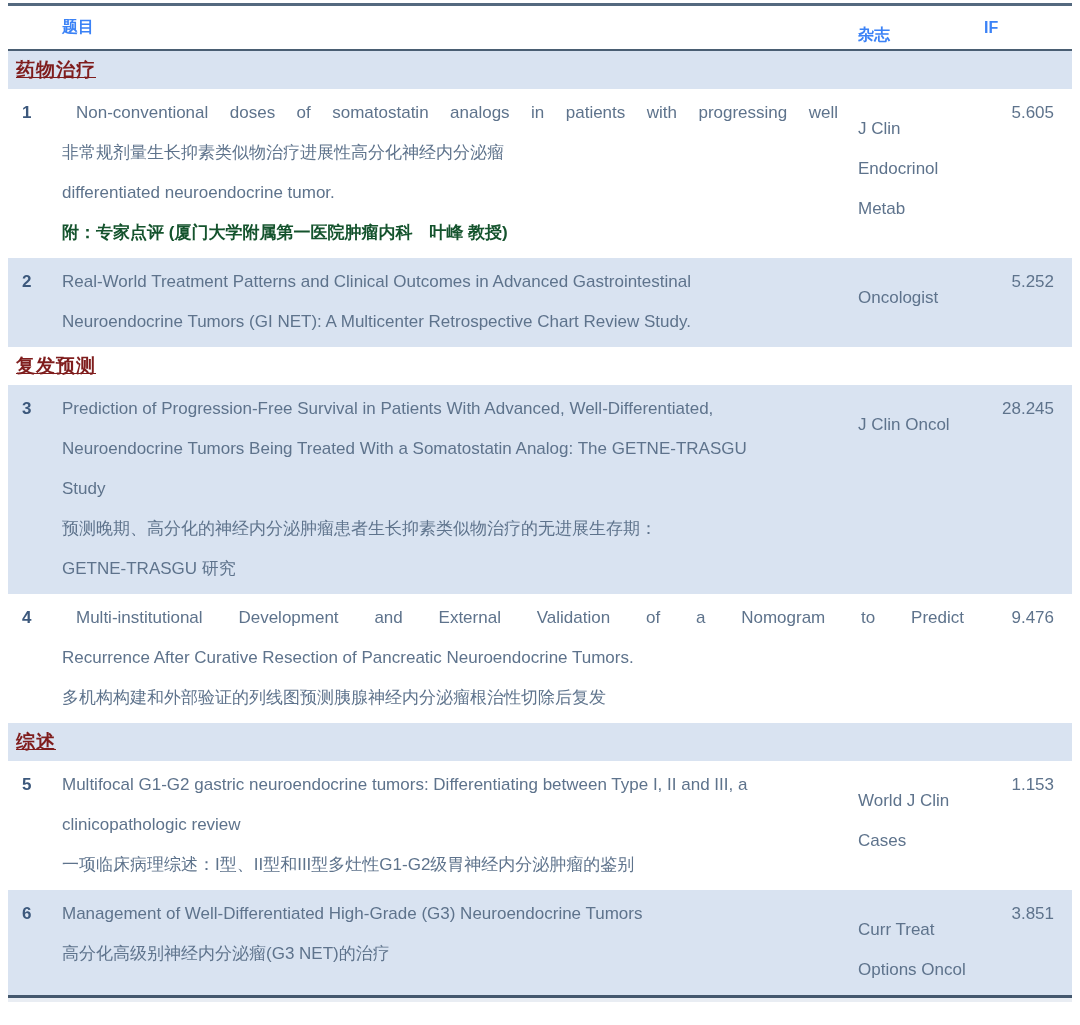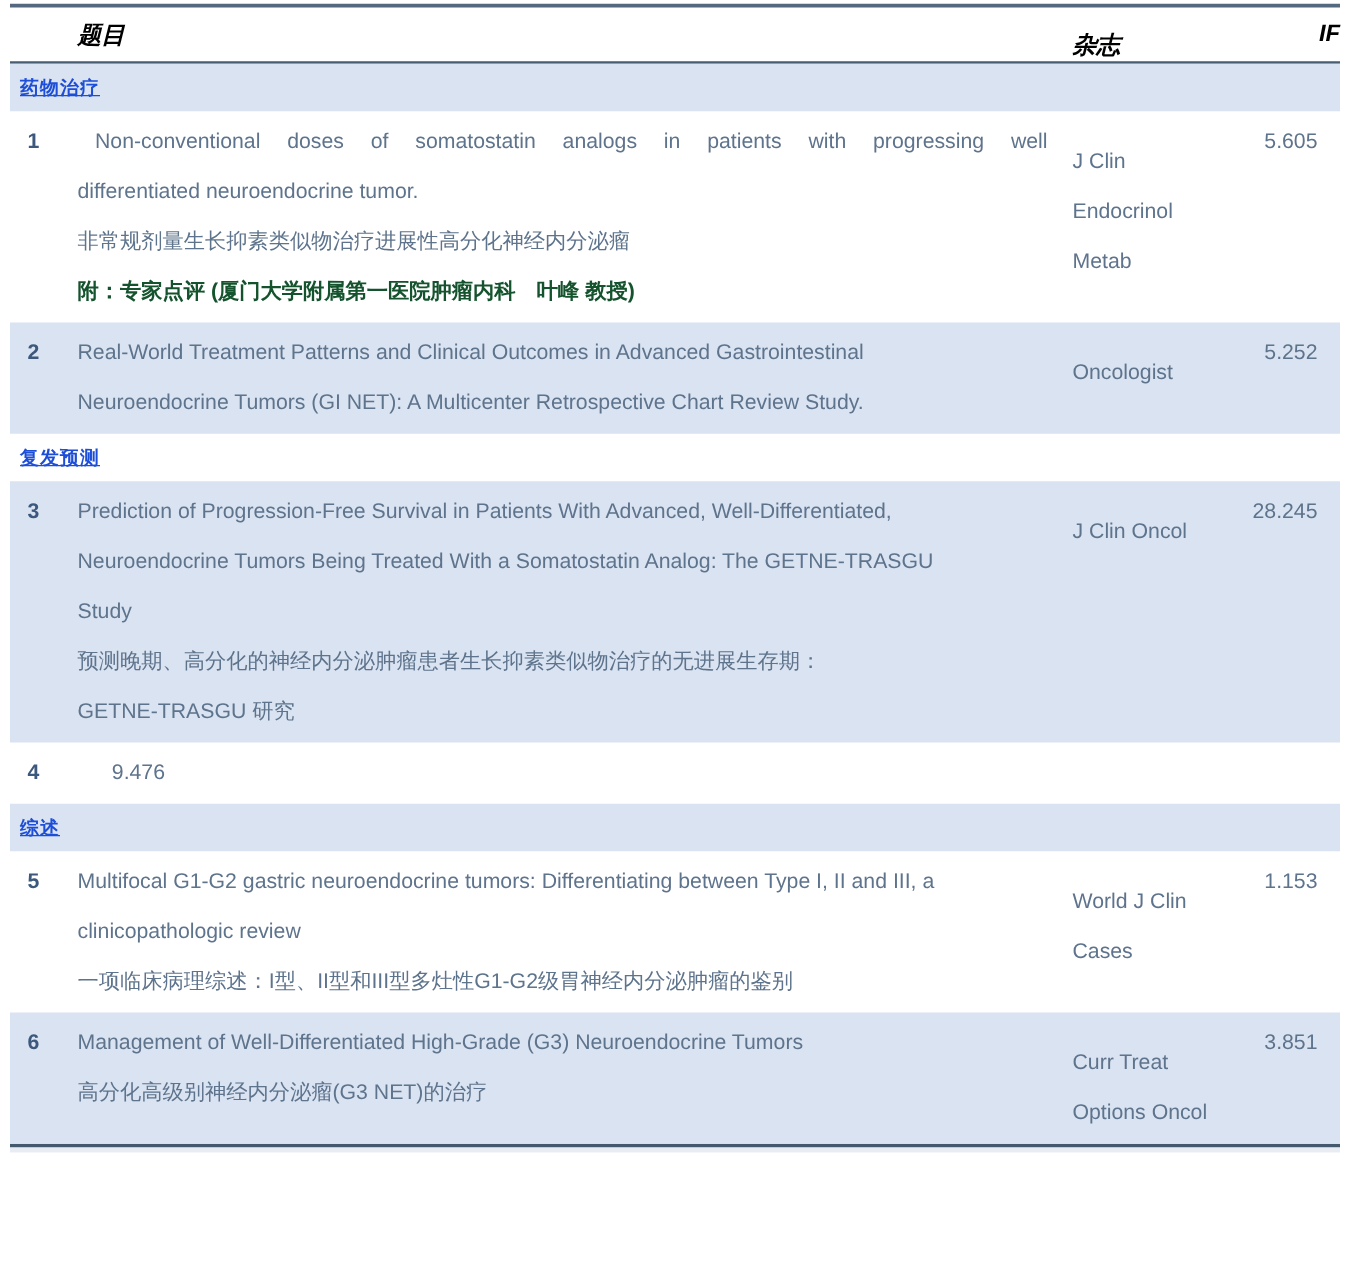--- a/index.html
+++ b/index.html
@@ -14,43 +14,43 @@
     border-bottom: 3px solid #44586e;
   }
   .row { display: flex; align-items: flex-start; }
   .bg-blue { background: #d9e3f1; }
   .bg-white { background: transparent; }
 
   
   .header-row {
     height: 43px; align-items: center;
     border-bottom: 2px solid #4a5e73;
-    color: #000000; font-weight: bold; font-size: 19px; font-style: italic;
+    color: #3b82f6; font-weight: bold; font-size: 16px;
   }
-  .header-row .col.if { text-align: right; padding-right: 0; }
+  .header-row .col.if { text-align: left; padding-right: 0; }
 
   
   .col.num   { width: 54px;  padding-left: 14px; box-sizing: border-box; flex: none;
                font-weight: bold; color: #3c587c; }
   .col.title { flex: 1; padding-right: 20px; box-sizing: border-box; min-width: 0; }
   .col.journal { width: 126px; flex: none; white-space: pre-line; padding-right: 6px; box-sizing: border-box; margin-top: 16px; }
   .col.if    { width: 88px; flex: none; text-align: right; padding-right: 18px; box-sizing: border-box; }
 
   
   .paper-row { padding: 4px 0 5px 0; font-size: 17px; color: #5e738c; line-height: 40px; }
   .line { line-height: 40px; }
   .jline { text-align: justify; text-align-last: justify; margin-left: 14px; }
   .line.note {
     color: #14532d; font-weight: bold; 
   }
 
   
   .section-row { height: 38px; align-items: center; padding-left: 8px; box-sizing: border-box; }
   .section-label {
-    color: #1d4ed8; font-weight: bold; font-size: 15px;
+    color: #7f1d1d; font-weight: bold; font-size: 19px;
     text-decoration: underline; letter-spacing: 1px;
   }
 
   .bottom-strip { height: 4px; background: #e9edf3; margin: 0 8px; }
 </style>
 </head>
 <body>
 
 <div class="table-wrap">
   <div class="row header-row bg-white">
@@ -60,22 +60,22 @@
     <div class="col if">IF</div>
   </div>
   <div id="rows">
       <div class="row section-row bg-blue">
         <div class="section-label">药物治疗</div>
       </div>
       <div class="row paper-row bg-white">
         <div class="col num">1</div>
         <div class="col title">
           <div class="line en jline">Non-conventional doses of somatostatin analogs in patients with progressing well</div>
+          <div class="line zh">非常规剂量生长抑素类似物治疗进展性高分化神经内分泌瘤</div>
           <div class="line en">differentiated neuroendocrine tumor.</div>
-          <div class="line zh">非常规剂量生长抑素类似物治疗进展性高分化神经内分泌瘤</div>
           <div class="line note">附：专家点评 (厦门大学附属第一医院肿瘤内科　叶峰 教授)</div>
         </div>
         <div class="col journal">J Clin
 Endocrinol
 Metab</div>
         <div class="col if">5.605</div>
       </div>
       <div class="row paper-row bg-blue">
         <div class="col num">2</div>
         <div class="col title">
@@ -95,20 +95,25 @@
           <div class="line en">Neuroendocrine Tumors Being Treated With a Somatostatin Analog: The GETNE-TRASGU</div>
           <div class="line en">Study</div>
           <div class="line zh">预测晚期、高分化的神经内分泌肿瘤患者生长抑素类似物治疗的无进展生存期：</div>
           <div class="line zh">GETNE-TRASGU 研究</div>
         </div>
         <div class="col journal">J Clin Oncol</div>
         <div class="col if">28.245</div>
       </div>
       <div class="row paper-row bg-white">
         <div class="col num">4</div>
+        <div class="col title">
+          <div class="line en jline">Multi-institutional Development and External Validation of a Nomogram to Predict</div>
+          <div class="line en">Recurrence After Curative Resection of Pancreatic Neuroendocrine Tumors.</div>
+          <div class="line zh">多机构构建和外部验证的列线图预测胰腺神经内分泌瘤根治性切除后复发</div>
+        </div>
         <div class="col if">9.476</div>
       </div>
       <div class="row section-row bg-blue">
         <div class="section-label">综述</div>
       </div>
       <div class="row paper-row bg-white">
         <div class="col num">5</div>
         <div class="col title">
           <div class="line en">Multifocal G1-G2 gastric neuroendocrine tumors: Differentiating between Type I, II and III, a</div>
           <div class="line en">clinicopathologic review</div>

